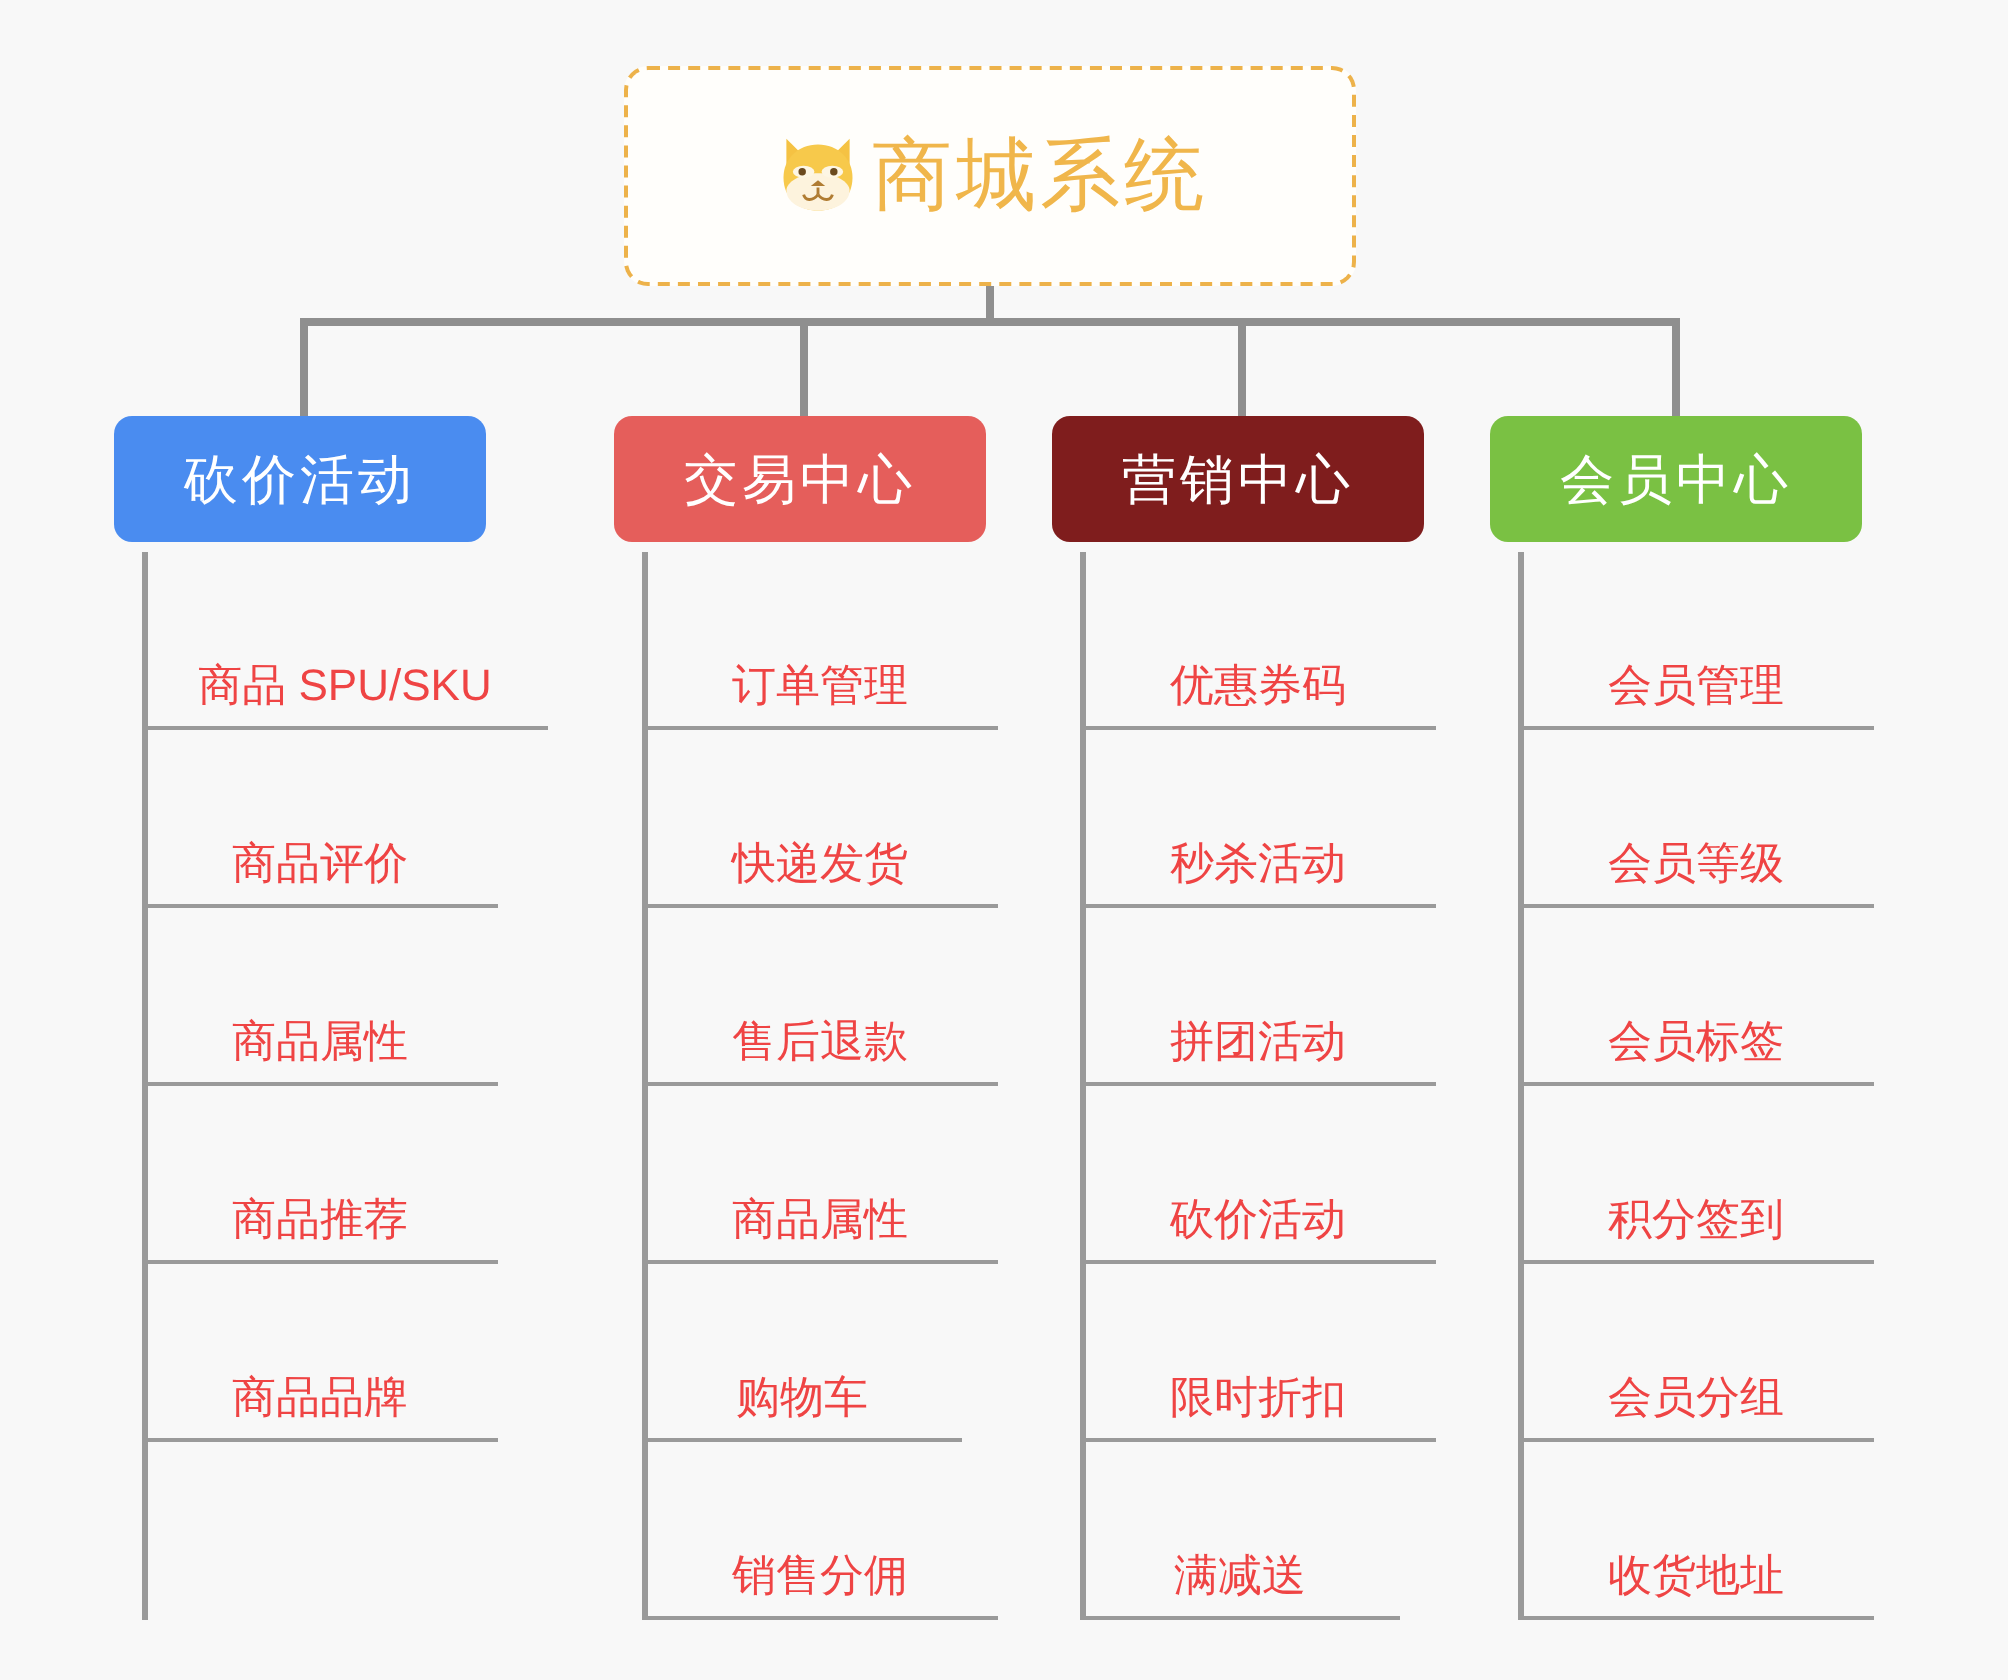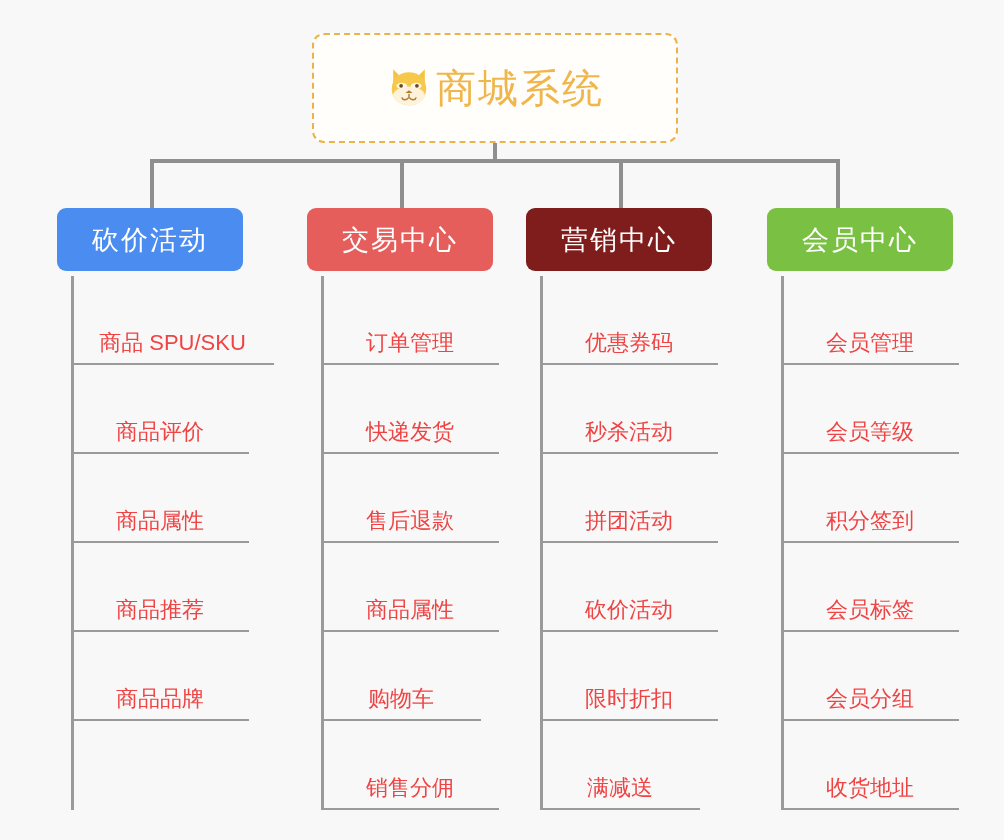--- a/index.html
+++ b/index.html
@@ -224,39 +224,39 @@
             <span class="leaf-label">砍价活动</span>
           </div>
           <div class="leaf narrow">
             <span class="leaf-label">限时折扣</span>
           </div>
           <div class="leaf xnarrow">
             <span class="leaf-label">满减送</span>
           </div>
         </div>
       </div>
-      <div class="column" style="left: 767px;">
+      <div class="column" style="left: 745px;">
         <div class="col-header" style="background: rgb(122, 193, 67);">
           <span>会员中心</span>
         </div>
         <div class="spine" style="height: 534px;"></div>
         <div class="leaf-list">
           <div class="leaf narrow">
             <span class="leaf-label">会员管理</span>
           </div>
           <div class="leaf narrow">
             <span class="leaf-label">会员等级</span>
           </div>
           <div class="leaf narrow">
+            <span class="leaf-label">会员标签</span>
+          </div>
+          <div class="leaf narrow">
             <span class="leaf-label">积分签到</span>
           </div>
           <div class="leaf narrow">
-            <span class="leaf-label">会员标签</span>
-          </div>
-          <div class="leaf narrow">
             <span class="leaf-label">会员分组</span>
           </div>
           <div class="leaf narrow">
             <span class="leaf-label">收货地址</span>
           </div>
         </div>
       </div>
     </div>
 
 </div>

